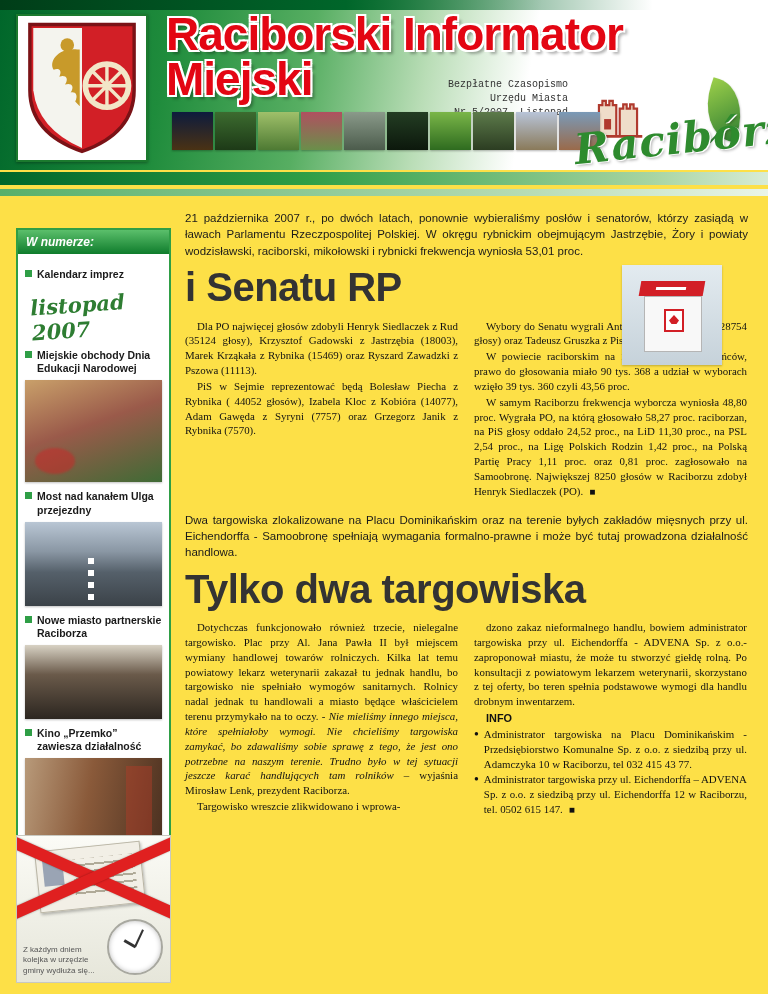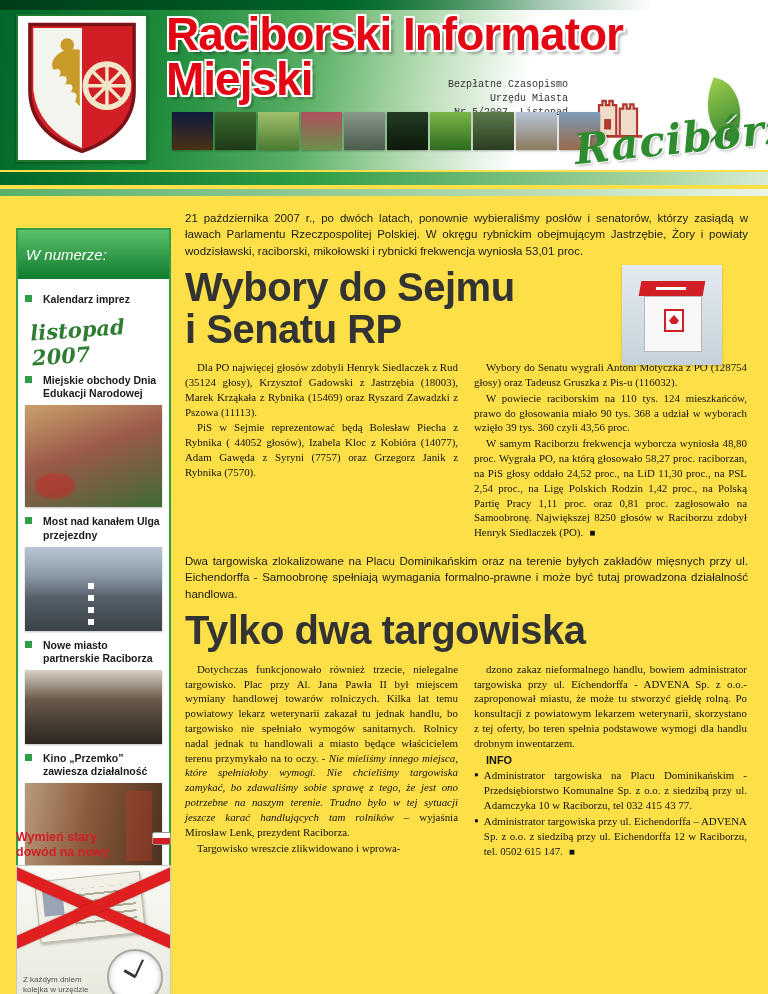--- a/index.html
+++ b/index.html
@@ -35,23 +35,23 @@
   .t7{background:linear-gradient(#7ab648,#2e6b1f);} .t8{background:linear-gradient(#5c7a4a,#2c3d22);}
   .t9{background:linear-gradient(#b8c4d8,#8a7a5a);} .t10{background:linear-gradient(#7a9ab8,#9a6a4a);}
   .stripe1{position:absolute;left:0;top:172px;width:768px;height:13px;
         background:linear-gradient(to right,#00662a,#2f9e46 40%,#a8d5a2 85%,#d8ecd6);}
   .stripe2{position:absolute;left:0;top:189px;width:768px;height:7px;
         background:linear-gradient(to right,#57b06a,#b9ddb6 70%,#eaf5e8);}
 
   
   .sidebar{position:absolute;left:16px;top:228px;width:155px;border:2px solid #2f9e46;background:#fff;box-sizing:border-box;}
   .sb-head{background:linear-gradient(#5bbf6b,#0f7c2c);color:#fff;
-        font-family:"Liberation Sans",sans-serif;font-weight:normal;font-style:italic;font-size:15px;padding:16px 8px;}
+        font-family:"Liberation Sans",sans-serif;font-weight:bold;font-style:italic;font-size:12px;padding:5px 8px;}
   .sb-body{padding:6px 7px 8px;}
-  .sb-item{display:flex;gap:11px;font-family:"Liberation Sans",sans-serif;font-weight:bold;
+  .sb-item{display:flex;gap:5px;font-family:"Liberation Sans",sans-serif;font-weight:bold;
         font-size:10.5px;line-height:1.25;color:#1a1a1a;margin:8px 0 5px;}
   .bullet{flex:0 0 auto;width:7px;height:7px;background:#2f9e46;margin-top:2px;}
   .handwritten{font-family:"DejaVu Serif",serif;font-style:italic;font-weight:bold;font-size:21px;
         color:#2e7d32;transform:rotate(-4deg);margin:10px 0 8px 6px;}
   .photo{width:100%;margin:2px 0 3px;box-shadow:0 1px 2px rgba(0,0,0,.25);position:relative;overflow:hidden;}
   .ph-edu{height:102px;background:linear-gradient(160deg,#c9a06a 0%,#9a5a4a 45%,#3f6b35 100%);}
   .ph-edu::after{content:"";position:absolute;left:10px;bottom:8px;width:40px;height:26px;background:rgba(200,40,40,.55);border-radius:50%;filter:blur(1px);}
   .ph-bridge{height:84px;background:linear-gradient(#b9c6d4 0%,#8a97a4 35%,#55606a 60%,#3b4248 100%);}
   .ph-bridge::after{content:"";position:absolute;left:46%;bottom:0;width:6px;height:48px;background:repeating-linear-gradient(#fff 0 6px,rgba(255,255,255,0) 6px 12px);}
   .ph-partner{height:74px;background:linear-gradient(#d8d2c4 0%,#6a5a4a 40%,#2c2620 100%);}
@@ -182,40 +182,35 @@
       <div class="photo ph-partner"></div>
       <div class="sb-item">
         <span class="bullet"></span>
         <span>Kino „Przemko” zawiesza działalność</span>
       </div>
       <div class="photo ph-kino"></div>
     </div>
   </aside>
 
   <div class="ad">
-    <div class="ad-title-row">
-      <div class="ad-title">Wymień stary dowód na nowy</div>
-      <div class="flag"></div>
-    </div>
     <div class="ad-graphic">
       <div class="idcard"></div>
       <div class="xbar x1"></div>
       <div class="xbar x2"></div>
       <div class="ad-caption">Z każdym dniem kolejka w urzędzie gminy wydłuża się...</div>
       <div class="clock"></div>
     </div>
   </div>
 
   <main class="main">
 
     <p class="intro">21 października 2007 r., po dwóch latach, ponownie wybieraliśmy posłów i senatorów, którzy zasiądą w ławach Parlamentu Rzeczpospolitej Polskiej. W okręgu rybnickim obejmującym Jastrzębie, Żory i powiaty wodzisławski, raciborski, mikołowski i rybnicki frekwencja wyniosła 53,01 proc.</p>
 
     <div class="headblock">
       <h2 class="headline">
-        <span>Wybory do Sejmu</span>
         <span>i Senatu RP</span>
       </h2>
       <div class="ballot">
         <div class="lid"></div>
         <div class="bbody"></div>
         <div class="emblem"></div>
       </div>
     </div>
 
     <div class="cols">

